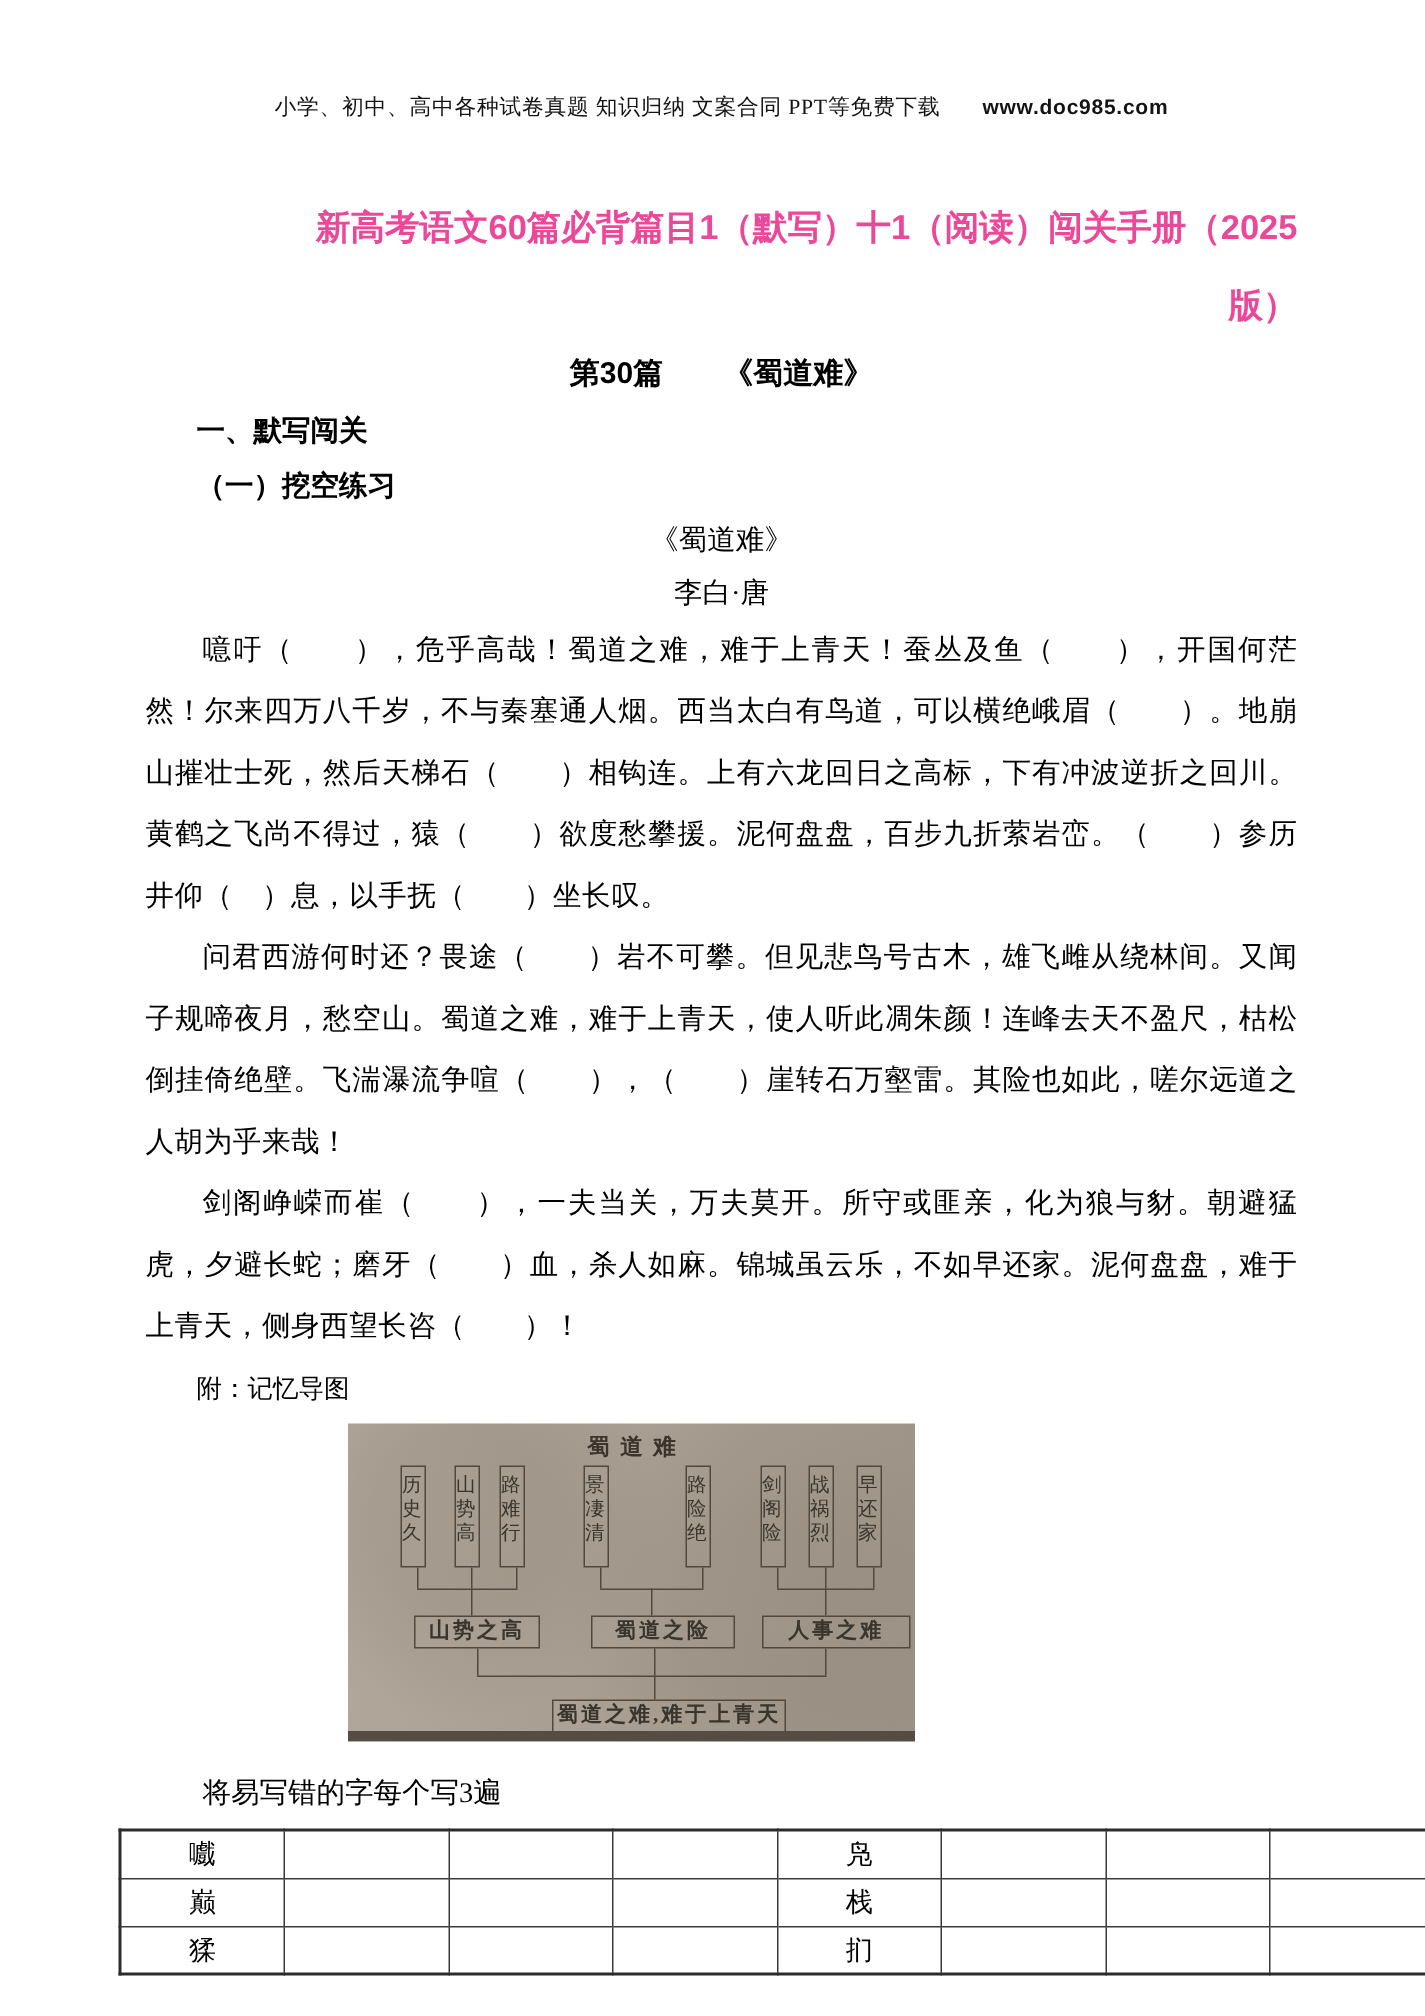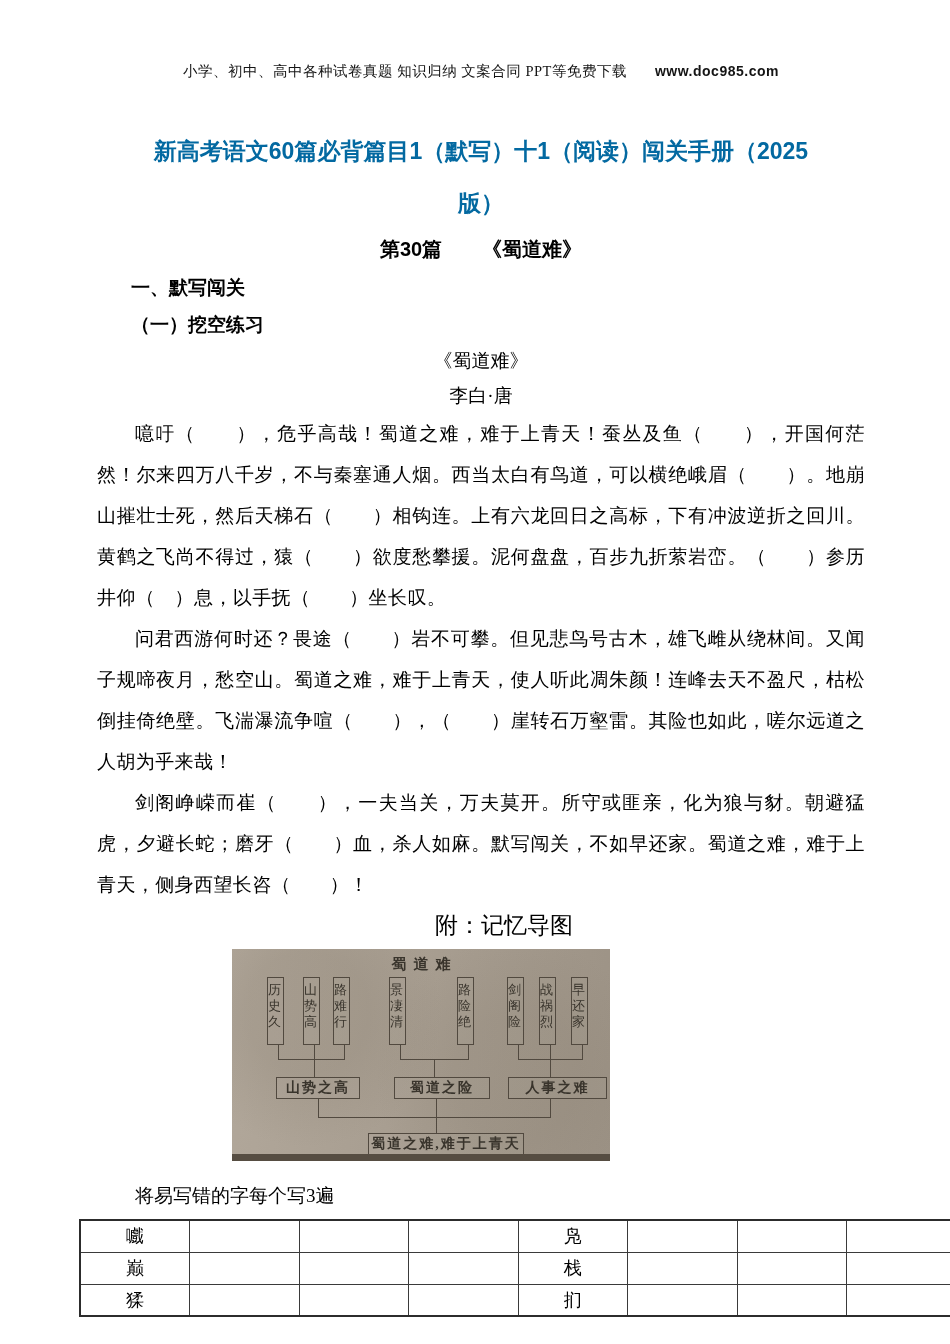--- a/index.html
+++ b/index.html
@@ -23,26 +23,26 @@
     color:#141414;
     font-family:"Liberation Serif","DejaVu Serif",serif;
     letter-spacing:.5px;
     white-space:nowrap;
   }
   .promo-header .site { margin-left:28px; font-weight:700; font-family:"Liberation Sans","DejaVu Sans",sans-serif; font-size:14px; }
 
   
   .doc-title {
     margin-top:44px;
-    text-align:center;
+    text-align:right;
     font-family:"Liberation Sans","DejaVu Sans",sans-serif;
     font-weight:700;
     font-size:23px;
     line-height:52px;
-    color:#0369a1;
+    color:#ec4899;
   }
   .doc-subtitle {
     text-align:center;
     font-family:"Liberation Sans","DejaVu Sans",sans-serif;
     font-weight:700;
     font-size:20px;
     line-height:40px;
   }
   .sec-heading {
     font-family:"Liberation Sans","DejaVu Sans",sans-serif;
@@ -58,21 +58,21 @@
   }
 
   
   .poem-para {
     font-size:19px;
     line-height:41px;
     text-align:justify;
     text-indent:2em;
     letter-spacing:.4px;
   }
-  .appendix-label { font-size:23px; line-height:41px; text-indent:2em;text-align:center; }
+  .appendix-label { font-size:17px; line-height:41px; text-indent:2em; }
 
   
   .photo {
     position:relative;
     width:378px; height:212px;
     margin:3px 0 0 220px;
     background:
       radial-gradient(circle at 20% 30%, rgba(120,110,95,.18) 0 18%, rgba(0,0,0,0) 40%),
       radial-gradient(circle at 75% 60%, rgba(125,115,100,.15) 0 20%, rgba(0,0,0,0) 45%),
       linear-gradient(100deg,#b2a89b 0%, #a89e91 45%, #9c9285 100%);
@@ -144,21 +144,21 @@
     <div class="doc-subtitle">第30篇　　《蜀道难》</div>
 
     <div class="sec-heading">一、默写闯关</div>
     <div class="sec-heading">（一）挖空练习</div>
 
     <div class="poem-title">《蜀道难》</div>
     <div class="poem-author">李白·唐</div>
 
     <p class="poem-para">噫吁（　　），危乎高哉！蜀道之难，难于上青天！蚕丛及鱼（　　），开国何茫然！尔来四万八千岁，不与秦塞通人烟。西当太白有鸟道，可以横绝峨眉（　　）。地崩山摧壮士死，然后天梯石（　　）相钩连。上有六龙回日之高标，下有冲波逆折之回川。黄鹤之飞尚不得过，猿（　　）欲度愁攀援。泥何盘盘，百步九折萦岩峦。（　　）参历井仰（　）息，以手抚（　　）坐长叹。</p>
     <p class="poem-para">问君西游何时还？畏途（　　）岩不可攀。但见悲鸟号古木，雄飞雌从绕林间。又闻子规啼夜月，愁空山。蜀道之难，难于上青天，使人听此凋朱颜！连峰去天不盈尺，枯松倒挂倚绝壁。飞湍瀑流争喧（　　），（　　）崖转石万壑雷。其险也如此，嗟尔远道之人胡为乎来哉！</p>
-    <p class="poem-para">剑阁峥嵘而崔（　　），一夫当关，万夫莫开。所守或匪亲，化为狼与豺。朝避猛虎，夕避长蛇；磨牙（　　）血，杀人如麻。默写闯关，不如早还家。蜀道之难，难于上青天，侧身西望长咨（　　）！</p>
+    <p class="poem-para">剑阁峥嵘而崔（　　），一夫当关，万夫莫开。所守或匪亲，化为狼与豺。朝避猛虎，夕避长蛇；磨牙（　　）血，杀人如麻。锦城虽云乐，不如早还家。泥何盘盘，难于上青天，侧身西望长咨（　　）！</p>
 
     <div class="appendix-label">附：记忆导图</div>
   </div>
 
   <div class="photo">
     <div class="map-title">蜀道难</div>
 
     <div class="vbox" style="left:35px">历史久</div>
     <div class="vbox" style="left:71px">山势高</div>
     <div class="vbox" style="left:101px">路难行</div>

